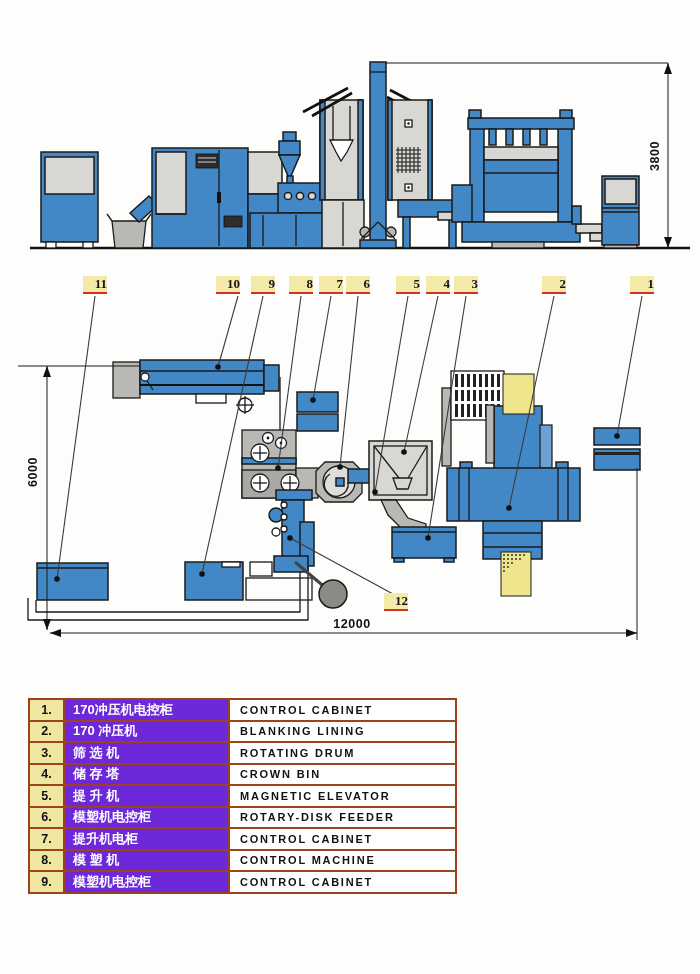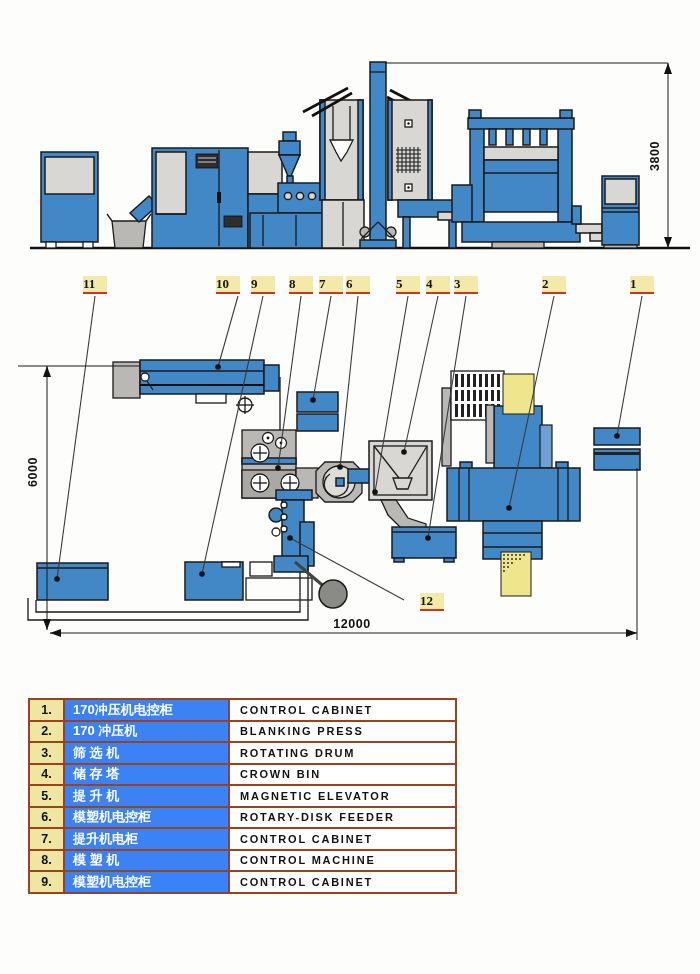--- a/index.html
+++ b/index.html
@@ -17,29 +17,29 @@
   .ln {stroke:#1b1b1b;stroke-width:1.3;fill:none;}
   .thick{stroke:#111;stroke-width:2.6;fill:none;}
   .dim{stroke:#1b1b1b;stroke-width:1;fill:none;}
   .arw{fill:#111;stroke:none;}
   .ld {stroke:#3a3a3a;stroke-width:1.1;fill:none;}
   .dot{fill:#111;stroke:none;}
   .vent{fill:#2e2e2e;stroke:#111;stroke-width:.8;}
   text.dimtext{font:bold 12.5px "Liberation Sans",sans-serif;fill:#111;letter-spacing:.5px;}
   
   .callout{position:absolute;width:24px;height:16px;background:#F3EAA9;
-           border-bottom:2px solid #D2321E;color:#151515;text-align:left;
+           border-bottom:2px solid #D2321E;color:#151515;text-align:right;
            font:bold 13px "Liberation Serif",serif;line-height:15px;}
   
   .legend{position:absolute;left:28px;top:698px;}
   .legend table{border-collapse:collapse;}
   .legend td{border:2px solid #9C431C;height:19.5px;padding:0;vertical-align:middle;}
   .legend td.no{width:33px;background:#EFE6A2;color:#111;text-align:center;
                 font:bold 12.5px "Liberation Sans",sans-serif;}
-  .legend td.cn{width:155px;background:#3b82f6;color:#fff;padding-left:8px;
+  .legend td.cn{width:155px;background:#6d28d9;color:#fff;padding-left:8px;
                 font:bold 13px "Liberation Sans",sans-serif;}
   .legend td.en{width:215px;background:#fff;color:#111;padding-left:10px;
                 font:bold 11px "Liberation Sans",sans-serif;letter-spacing:1.8px;margin-top:9px;}
 </style>
 </head>
 <body>
 
 <div class="canvas">
 
   <svg width="700" height="680" viewBox="0 0 700 680">
@@ -400,34 +400,34 @@
   <div class="callout" style="left:542px;top:276px">2</div>
   <div class="callout" style="left:454px;top:276px">3</div>
   <div class="callout" style="left:426px;top:276px">4</div>
   <div class="callout" style="left:396px;top:276px">5</div>
   <div class="callout" style="left:346px;top:276px">6</div>
   <div class="callout" style="left:319px;top:276px">7</div>
   <div class="callout" style="left:289px;top:276px">8</div>
   <div class="callout" style="left:251px;top:276px">9</div>
   <div class="callout" style="left:216px;top:276px">10</div>
   <div class="callout" style="left:83px;top:276px">11</div>
-  <div class="callout" style="left:420px;top:593px">12</div>
+  <div class="callout" style="left:384px;top:593px">12</div>
 
   <div class="legend">
     <table>
       <tbody>
           <tr>
         <td class="no">1.</td>
         <td class="cn">170冲压机电控柜</td>
         <td class="en">CONTROL CABINET</td>
       </tr>
       <tr>
         <td class="no">2.</td>
         <td class="cn">170 冲压机</td>
-        <td class="en">BLANKING PRESS</td>
+        <td class="en">BLANKING LINING</td>
       </tr>
       <tr>
         <td class="no">3.</td>
         <td class="cn">筛 选 机</td>
         <td class="en">ROTATING DRUM</td>
       </tr>
       <tr>
         <td class="no">4.</td>
         <td class="cn">储 存 塔</td>
         <td class="en">CROWN BIN</td>

